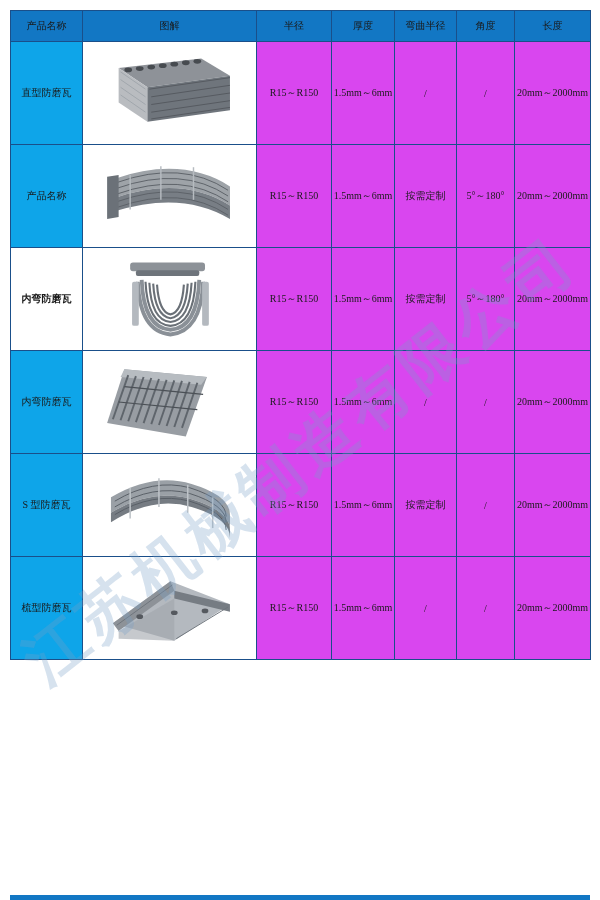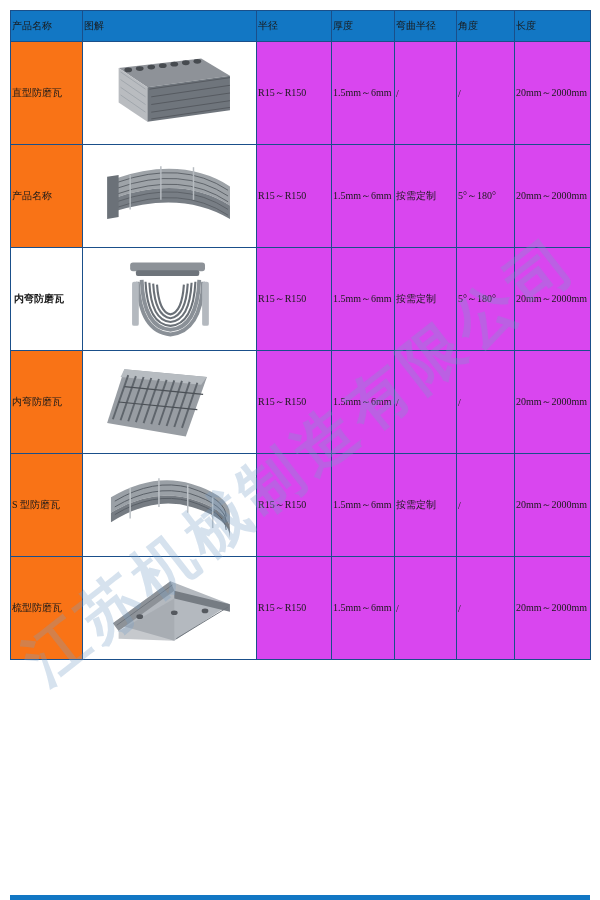--- a/index.html
+++ b/index.html
@@ -50,39 +50,39 @@
     position: relative;
     z-index: 2;
     border-collapse: collapse;
     width: 580px;
     margin: 10px 10px 0 10px;
     table-layout: fixed;
   }
 
   table.spec th, table.spec td {
     border: 1px solid #1a4f8a;
-    text-align: left;
+    text-align: center;
     vertical-align: middle;
     font-size: 10px;
     color: #1a1a1a;
     font-family: "Liberation Serif", serif;
   }
 
   thead th {
     background: #1277c4;
     color: #ffffff;
     height: 28px;
     font-size: 11.5px;
     font-weight: normal;
     font-family: "Liberation Sans", sans-serif;
     border: 1px solid #0d5fa0;
   }
 
   td.namecell {
-    background: #f97316;
+    background: #0ea5e9;
     color: #ffffff;
     font-size: 11px;
     font-family: "Liberation Sans", sans-serif;
     border: 1px solid #0d5fa0;
   }
 
   td.imgcell {
     background: #ffffff;
     padding: 3px;
     font-weight: bold;

